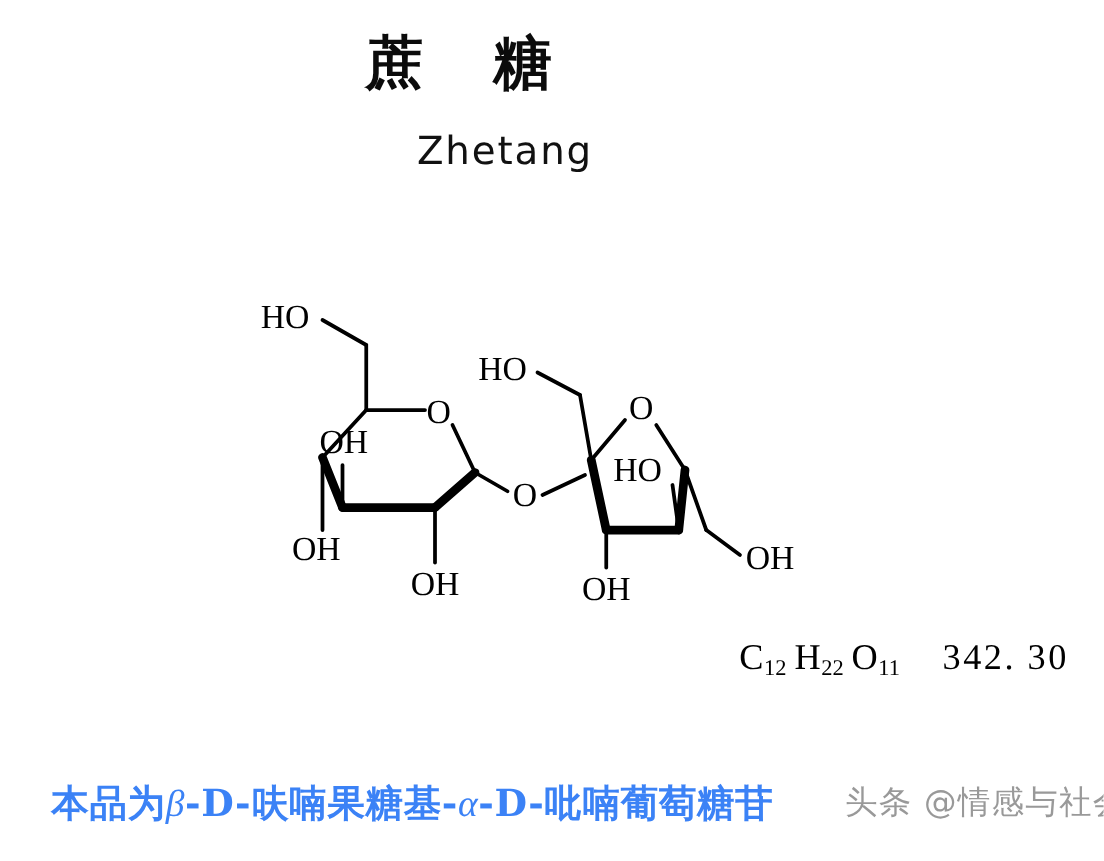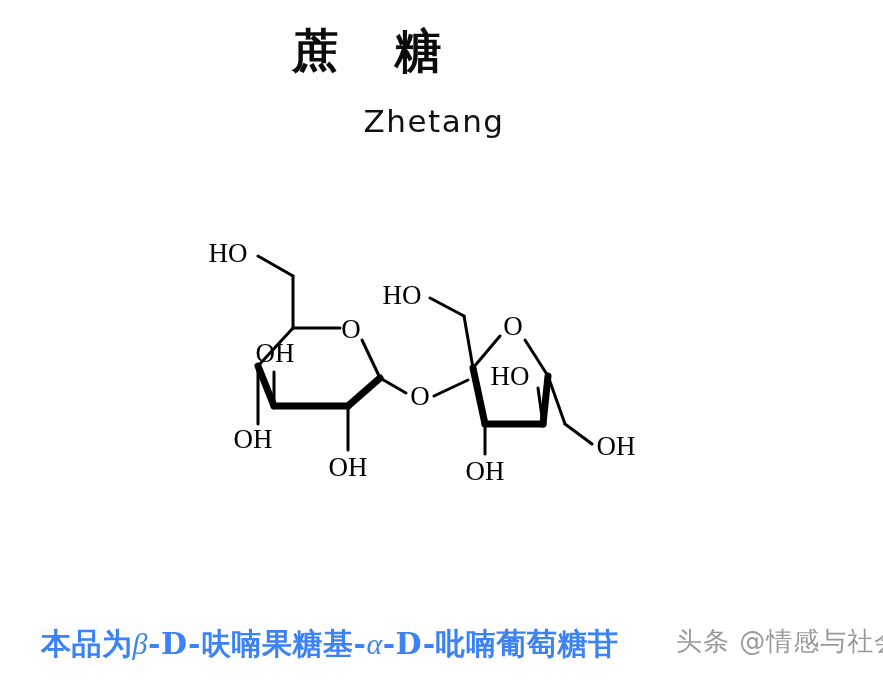--- a/index.html
+++ b/index.html
@@ -37,21 +37,20 @@
     top: 102px;
     left: 0;
     width: 808px;
     text-align: center;
     font-family: "DejaVu Sans", "Liberation Sans", sans-serif;
     font-weight: 400;
     font-size: 31px;
     letter-spacing: 1.5px;
     line-height: 38px;
     color: #111111;
-    margin-left: 30px;
   }
   .title-en {
     position: absolute;
     top: 172px;
     left: 0;
     width: 883px;
     text-align: center;
     font-family: "Liberation Serif", "DejaVu Serif", serif;
     font-weight: 700;
     font-size: 30px;
@@ -247,19 +246,22 @@
 
         <text x="222" y="76">HO</text>
         <text x="333" y="107">O</text>
         <text x="330" y="157">HO</text>
         <text x="305" y="252">OH</text>
         <text x="436" y="227">OH</text>
       </g>
     </svg>
   </div>
 
+  <div class="formula-row">
+    <span class="formula" id="formula-slot"><span>C</span><sub>12</sub> <span>H</span><sub>22</sub> <span>O</span><sub>11</sub></span><span class="mw">342. 30</span>
+  </div>
 
 
   <div class="desc-line"><span>本品为</span><span class="greek">β</span><span>-D-呋喃果糖基-</span><span class="greek">α</span><span>-D-吡喃葡萄糖苷</span></div>
 
   <div class="watermark">头条 @情感与社会</div>
 
 </div>
 
 </body></html>

